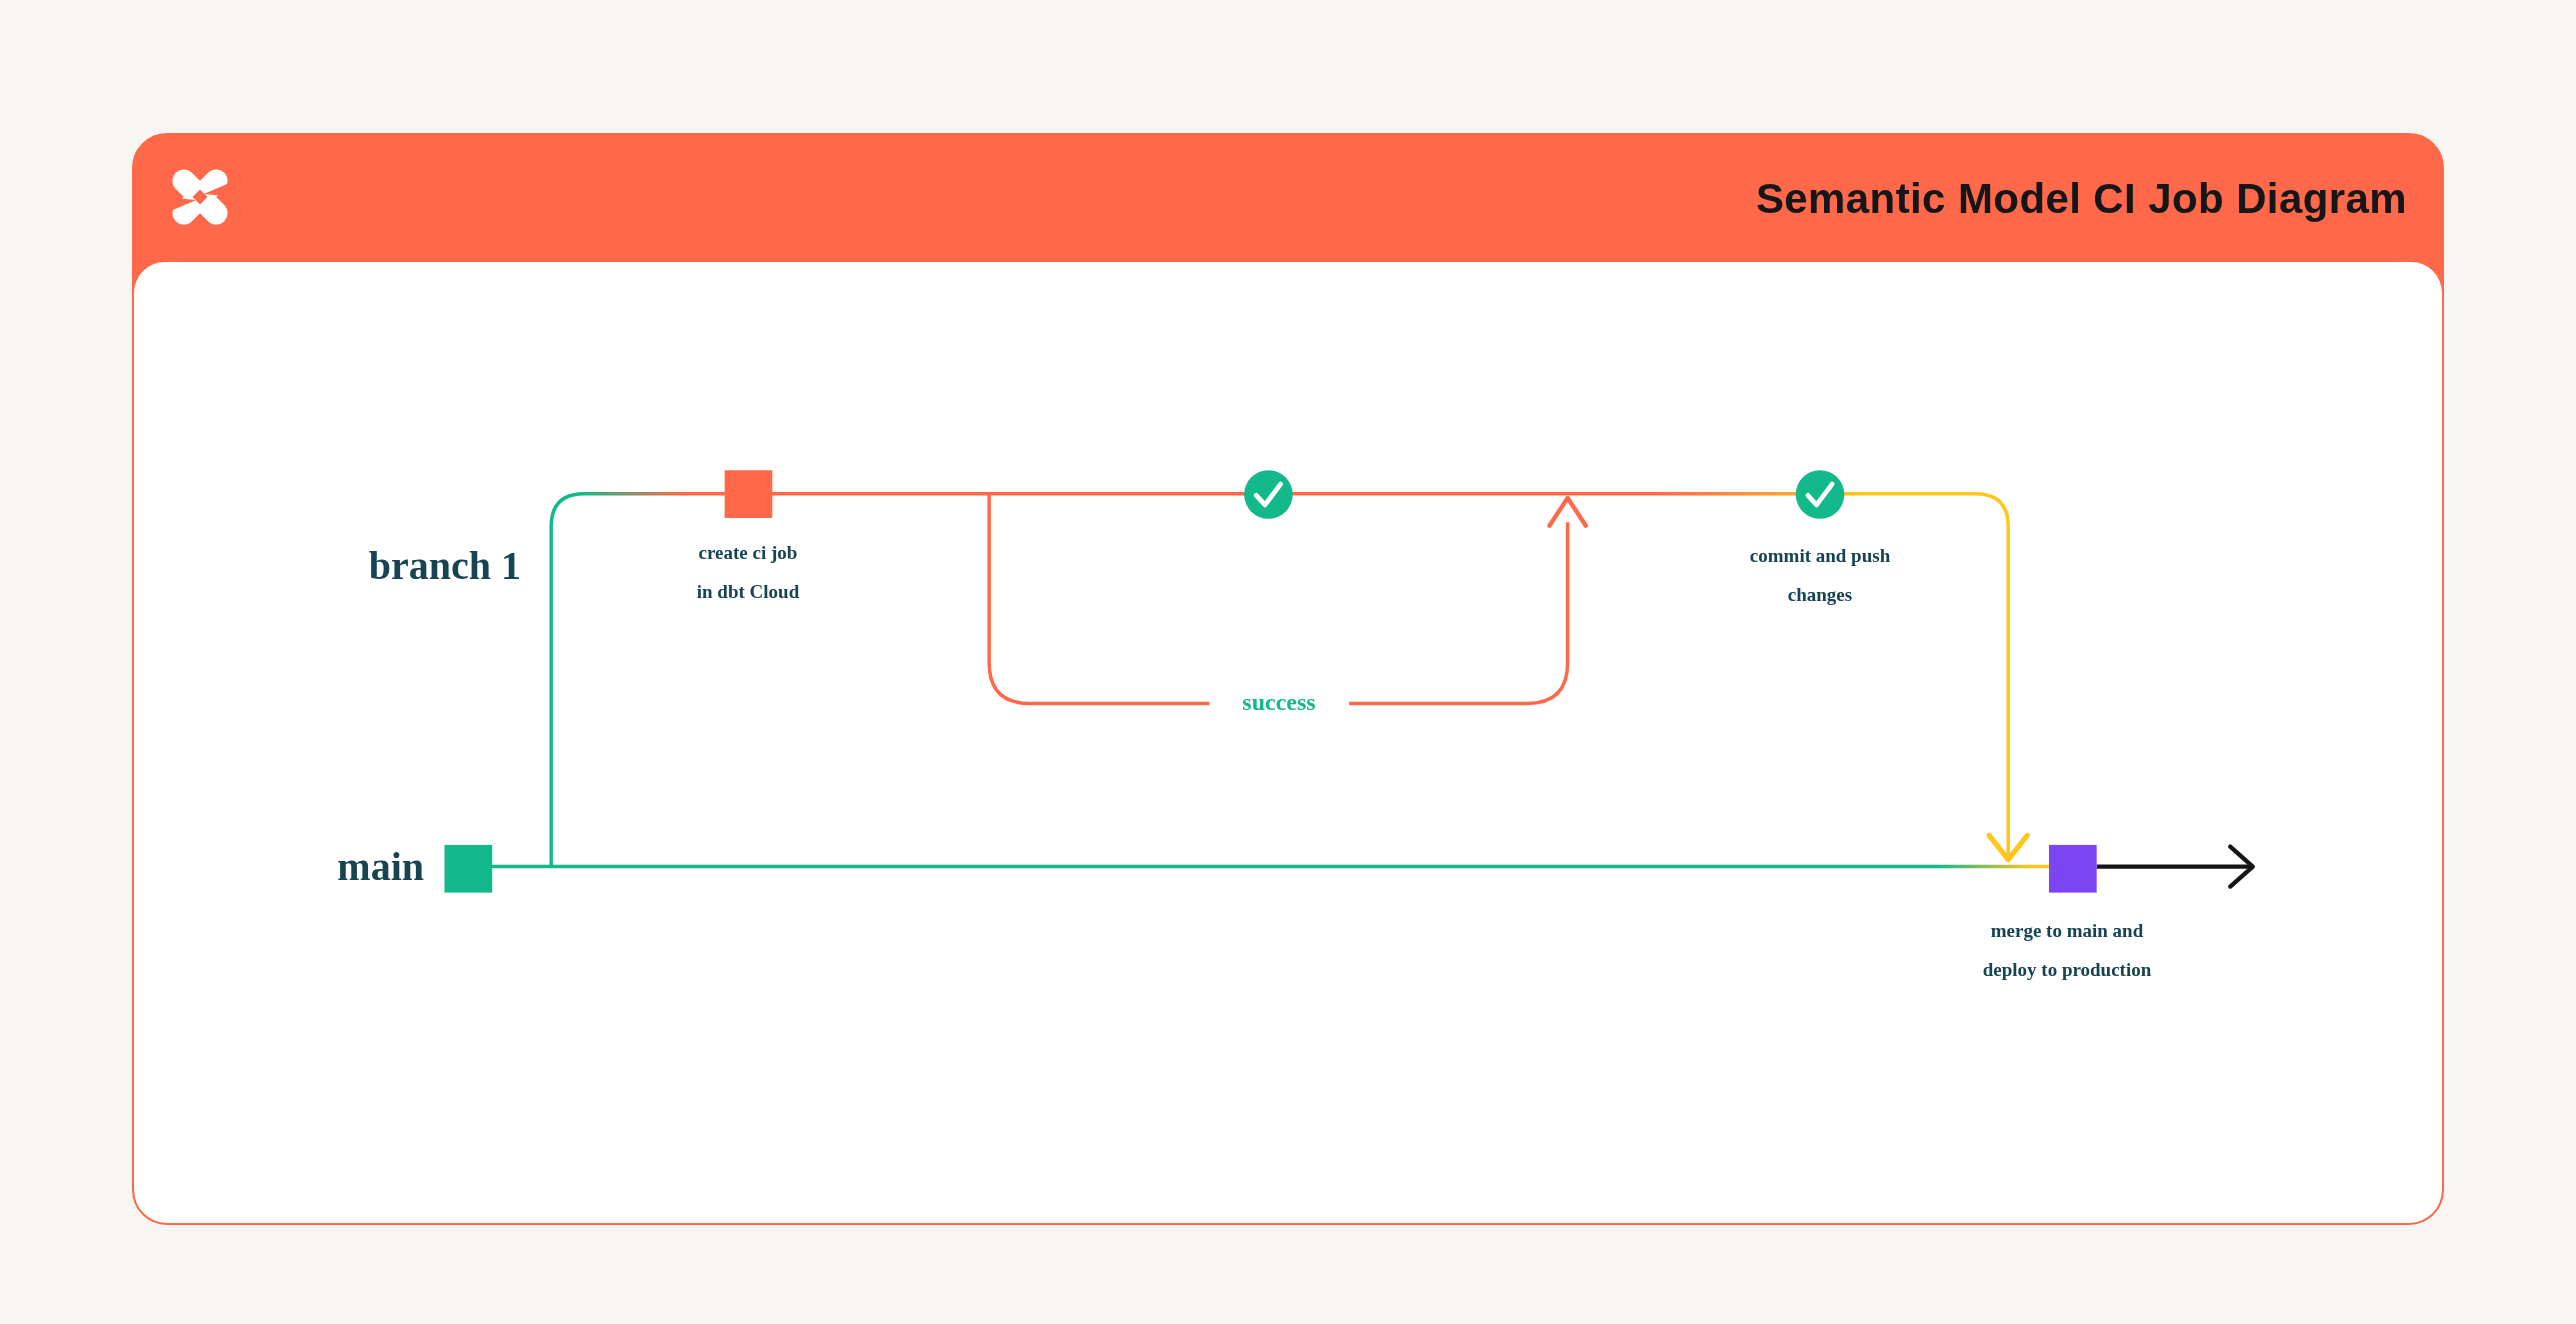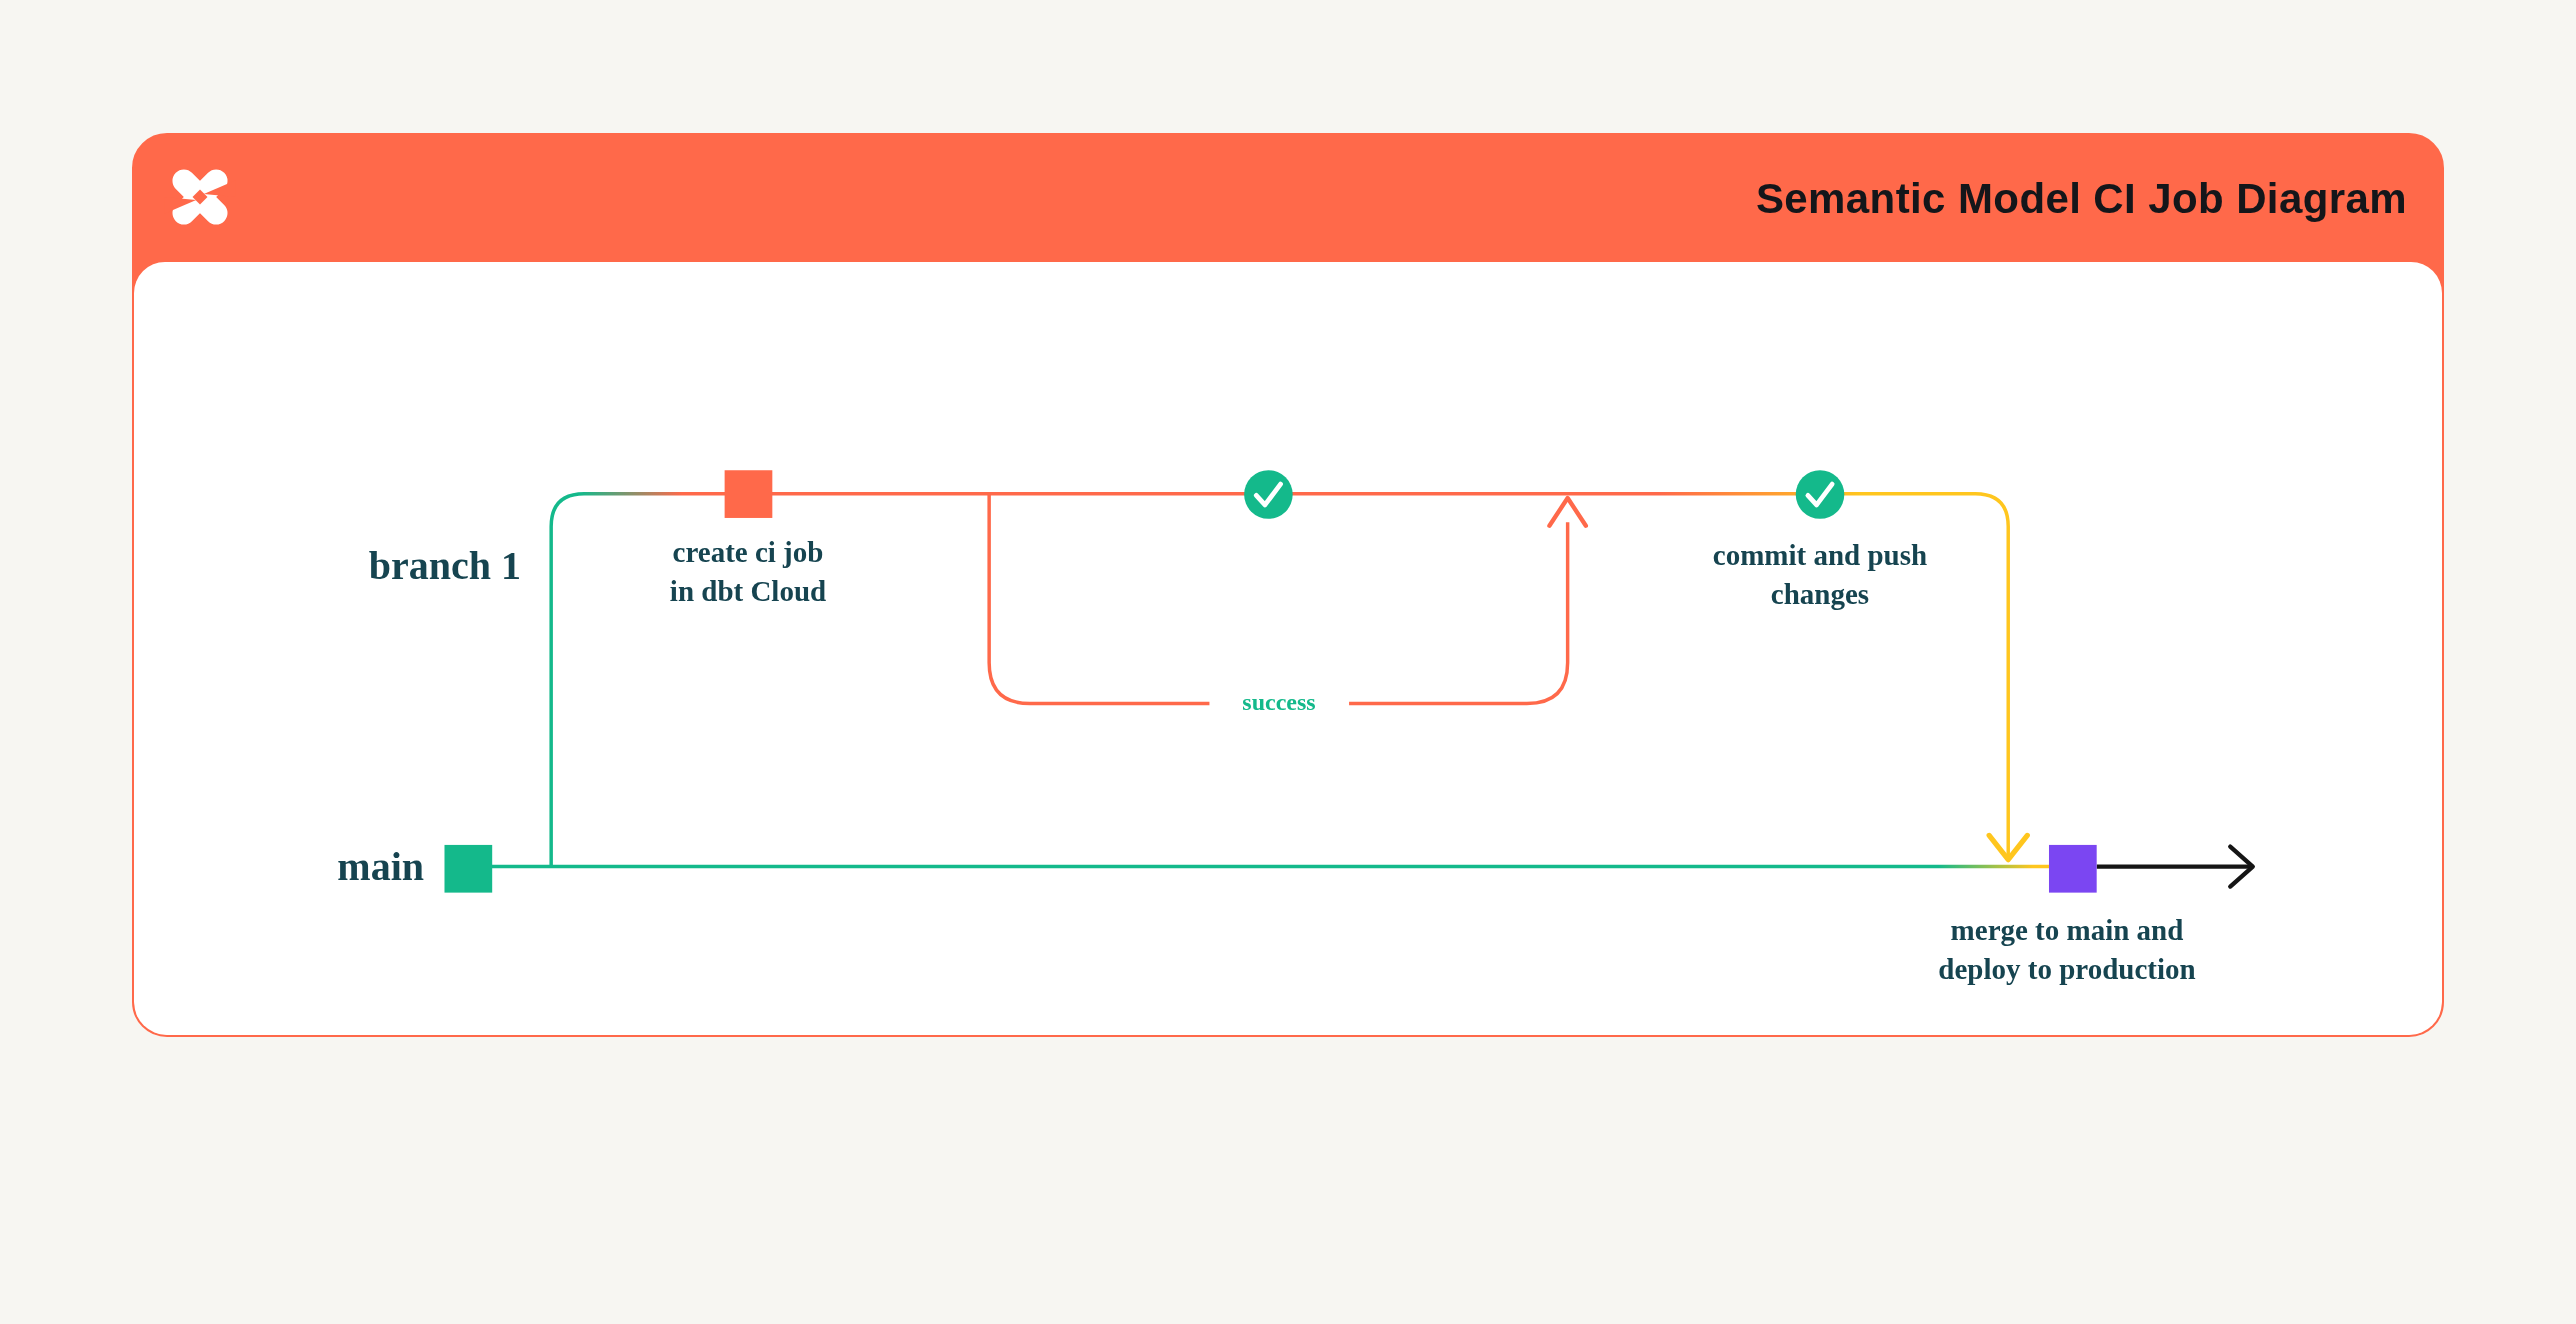--- a/index.html
+++ b/index.html
@@ -3,21 +3,21 @@
 <meta charset="utf-8">
 <style>
   :root{
     --bg:#f7f6f2; --orange:#ff694a; --green:#14b98b; --yellow:#ffc61e;
     --purple:#7b46f2; --ink:#164450; --title_ink:#14161a; --white:#ffffff;
   }
   *{margin:0;padding:0;box-sizing:border-box;}
   body{width:2576px;height:1324px;background:var(--bg);font-family:"DejaVu Sans Mono",monospace;}
   .stage{position:relative;width:2576px;height:1324px;background:var(--bg);overflow:hidden;}
   .card{
-    position:absolute;left:132px;top:133px;width:2312px;height:904px;
+    position:absolute;left:132px;top:133px;width:2312px;height:1092px;
     background:var(--orange);border:2.6px solid var(--orange);border-radius:35px;overflow:hidden;
   }
   .header{
     position:absolute;left:0;top:0;right:0;height:127px;background:var(--orange);
     display:flex;align-items:center;
   }
   .logo{position:absolute;left:28px;top:24px;width:76px;height:76px;}
   .title{
     position:absolute;right:35px;top:0;height:127px;display:flex;align-items:center;
     font-family:"Liberation Sans",sans-serif;font-weight:bold;font-size:42px;color:var(--title_ink);
@@ -27,21 +27,21 @@
     position:absolute;left:0;right:0;top:127px;bottom:0;background:var(--white);
     border-radius:31px 31px 31px 31px;
     font-family:Liberation Serif, serif;
   }
   .graph{position:absolute;left:0;top:0;width:2307px;height:923px;}
   .stroke-orange{stroke:var(--orange);}
   .stroke-yellow{stroke:var(--yellow);}
   .stroke-black{stroke:#151515;}
   .txt{
     position:absolute;font-weight:bold;color:var(--ink);text-align:center;
-    font-size:29px;line-height:39px;white-space:pre;transform:translateX(-50%);
+    font-size:19px;line-height:39px;white-space:pre;transform:translateX(-50%);
   }
   .lbl{
     position:absolute;font-weight:bold;color:var(--ink);
     font-size:40px;line-height:40px;white-space:pre;text-align:right;
   }
   .success{
     position:absolute;font-weight:bold;color:var(--green);font-size:24px;line-height:29.5px;
     transform:translate(-50%,-50%);white-space:pre;
   }
 </style>

